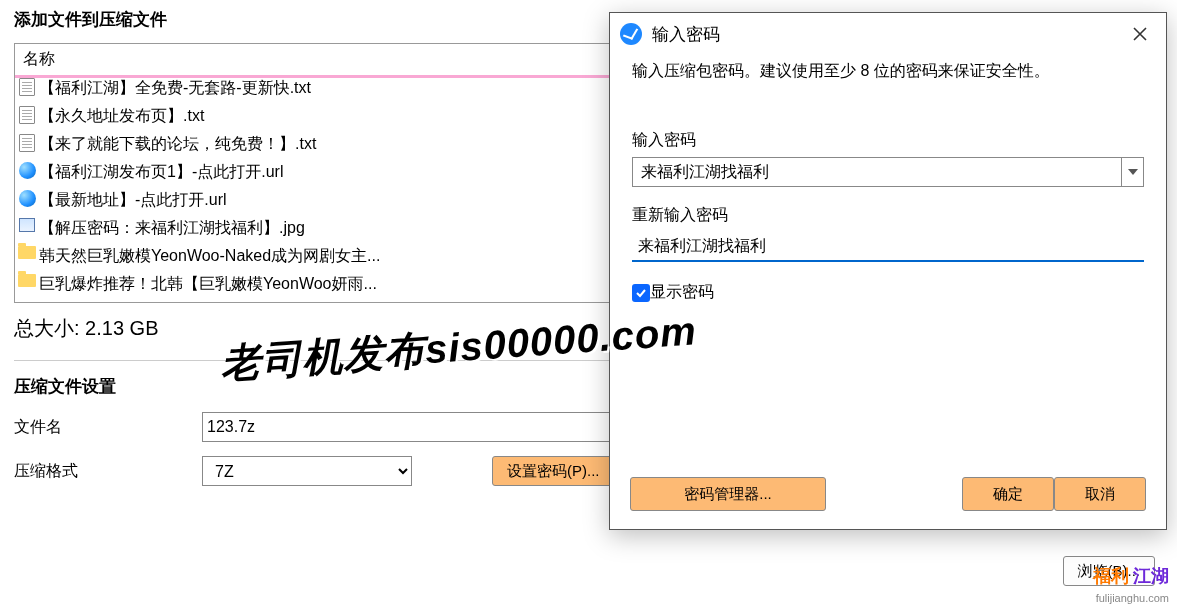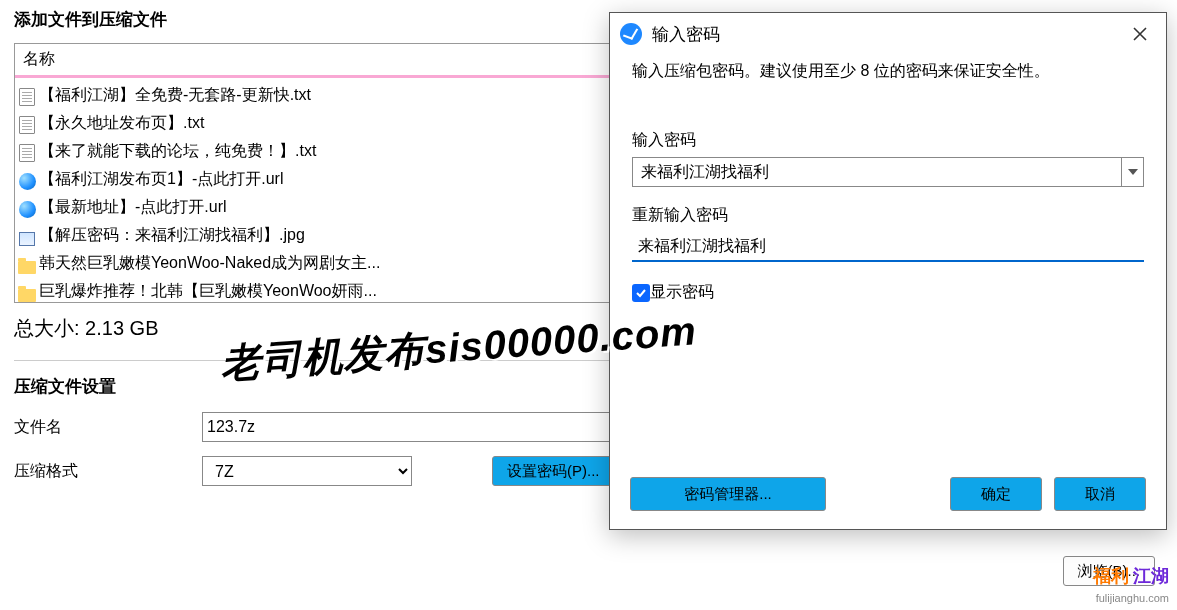--- a/index.html
+++ b/index.html
@@ -5,41 +5,41 @@
 * { box-sizing: border-box; margin: 0; padding: 0; font-family: "Microsoft YaHei", "Segoe UI", sans-serif; }
 body { width: 1177px; height: 610px; background: #fff; position: relative; overflow: hidden; }
 
 .main-window { position: absolute; left: 0; top: 0; width: 1177px; height: 610px; padding: 8px 14px; }
 .main-title { font-size: 17px; font-weight: bold; margin-bottom: 12px; }
 
 .file-table { border: 1px solid #999; margin-bottom: 8px; }
 .file-header { display: flex; border-bottom: 3px solid #f9a8d4; background: #fff; }
 .file-header .col-name { flex: 1; padding: 5px 8px; font-size: 16px; border-right: 1px solid #ccc; }
 .file-header .col-size { width: 90px; padding: 5px 8px; font-size: 16px; text-align: right; }
-.file-row { display: flex; align-items: flex-end; height: 28px; }
+.file-row { display: flex; align-items: flex-start; height: 28px; }
 .file-row .icon-cell { width: 24px; display: flex; justify-content: center; }
 .file-row .name-cell { flex: 1; font-size: 16px; white-space: nowrap; overflow: hidden; text-overflow: ellipsis; }
 .file-row .size-cell { width: 95px; text-align: right; padding-right: 8px; font-size: 16px; }
 
 .icon-txt { width: 16px; height: 18px; border: 1px solid #888; border-radius: 1px; position: relative; background: #fff; }
 .icon-txt::before { content:""; position:absolute; left:2px; top:3px; right:2px; height:1px; background:#aaa; box-shadow: 0 3px 0 #aaa, 0 6px 0 #aaa, 0 9px 0 #aaa; }
 .icon-url { width: 17px; height:17px; border-radius:50%; background: radial-gradient(circle at 30% 30%, #9fdfff, #1e90ff 60%, #0a5fb0); }
 .icon-jpg { width: 16px; height: 14px; border: 1px solid #5577aa; background: linear-gradient(#cfe5ff,#eaf3ff); position:relative; }
 .icon-folder { width: 18px; height: 13px; background: #ffd766; border-radius: 1px; position:relative; }
 .icon-folder::before { content:""; position:absolute; top:-3px; left:0; width:8px; height:3px; background:#ffd766; border-radius:1px 1px 0 0; }
 
 .total-size { font-size: 20px; margin: 12px 0 18px 0; }
 .divider { height: 1px; background: #ccc; margin-bottom: 14px; }
 .section-title { font-size: 17px; font-weight: bold; margin-bottom: 14px; }
 
 .form-row { display: flex; align-items: center; margin-bottom: 14px; }
 .form-label { width: 188px; font-size: 16px; }
 .form-input { flex: 1; max-width: 460px; height: 30px; border: 1px solid #888; padding: 0 4px; font-size: 16px; margin-right: 12px; }
 .form-select { height: 30px; border: 1px solid #888; padding: 0 8px; font-size: 16px; background:#fff; }
-.btn { height: 30px; padding: 0 14px; border: 1px solid #888; background: #0ea5e9; font-size: 15px; border-radius: 3px; cursor: pointer; }
+.btn { height: 30px; padding: 0 14px; border: 1px solid #888; background: #fdba74; font-size: 15px; border-radius: 3px; cursor: pointer; }
 .link-btn { color: #0066cc; font-size: 16px; cursor:pointer; margin-left: 28px; }
 .browse-btn { position: absolute; right: 22px; height: 30px; padding: 0 14px; border: 1px solid #888; background:#fdfdfd; font-size:15px; border-radius:3px; }
 
 
 .dialog { position: absolute; left: 609px; top: 12px; width: 558px; height: 518px; background: #fff; border: 1px solid #555; box-shadow: 0 6px 24px rgba(0,0,0,.25); display: flex; flex-direction: column; }
 .dialog-titlebar { display: flex; align-items: center; height: 42px; padding: 0 10px; }
 .dialog-icon { width: 22px; height: 22px; border-radius: 50%; background: #1e88ff; position: relative; margin-right: 10px; }
 .dialog-icon::before { content:""; position:absolute; left:50%; top:50%; width:8px; height:10px; border:2px solid #fff; border-left:none; border-top:none; transform: translate(-55%,-60%) rotate(20deg) skewX(-10deg); }
 .dialog-title { font-size: 17px; flex:1; }
 .dialog-close { width: 32px; height: 32px; display:flex; align-items:center; justify-content:center; cursor:pointer; }
@@ -50,21 +50,21 @@
 .dialog-input-wrap { display:flex; border:1px solid #888; height:30px; margin-bottom: 18px; }
 .dialog-input { flex:1; border:none; padding:0 8px; font-size:16px; outline:none; }
 .dialog-dd { width:22px; border-left:1px solid #888; display:flex; align-items:center; justify-content:center; cursor:pointer; }
 .dialog-input-plain { width:100%; height:30px; border:1px solid #888; border-top:none; border-left:none; border-right:none; border-bottom:2px solid #0066cc; padding:0 6px; font-size:16px; outline:none; margin-bottom: 20px; }
 .check-row { display:flex; align-items:center; }
 .checkbox { width:18px; height:18px; background:#0a66ff; border-radius:3px; display:flex; align-items:center; justify-content:center; }
 .checkbox svg { width:12px; height:12px; }
 .dialog-footer { display:flex; justify-content:flex-end; gap:12px; padding: 14px 20px 18px; }
 .dialog-footer .btn { min-width: 92px; height: 34px; }
 .dialog-footer .btn.wide { min-width: 196px; margin-right:auto; margin-left:0; }
-.dialog-footer-inner { display:flex; width:100%; gap:12px; }
+.dialog-footer-inner { display:flex; width:100%; }
 
 
 .overlay-text { position:absolute; left: 220px; top: 320px; font-size: 40px; font-weight: 900; color:#000; transform: rotate(-4deg); font-style: italic; letter-spacing:1px; pointer-events:none; text-shadow: 2px 2px 0 #fff; z-index: 50; white-space:nowrap; }
 .corner-logo { position:absolute; right:8px; bottom:22px; font-size:18px; font-weight:bold; color:#ff7a00; display:flex; align-items:center; gap:4px; z-index:60; }
 .corner-logo .c1{color:#ff7a00;} .corner-logo .c2{color:#6d28d9;}
 .corner-sub { position:absolute; right:8px; bottom:6px; font-size:11px; color:#888; z-index:60; }
 </style>
 </head>
 <body>
 

